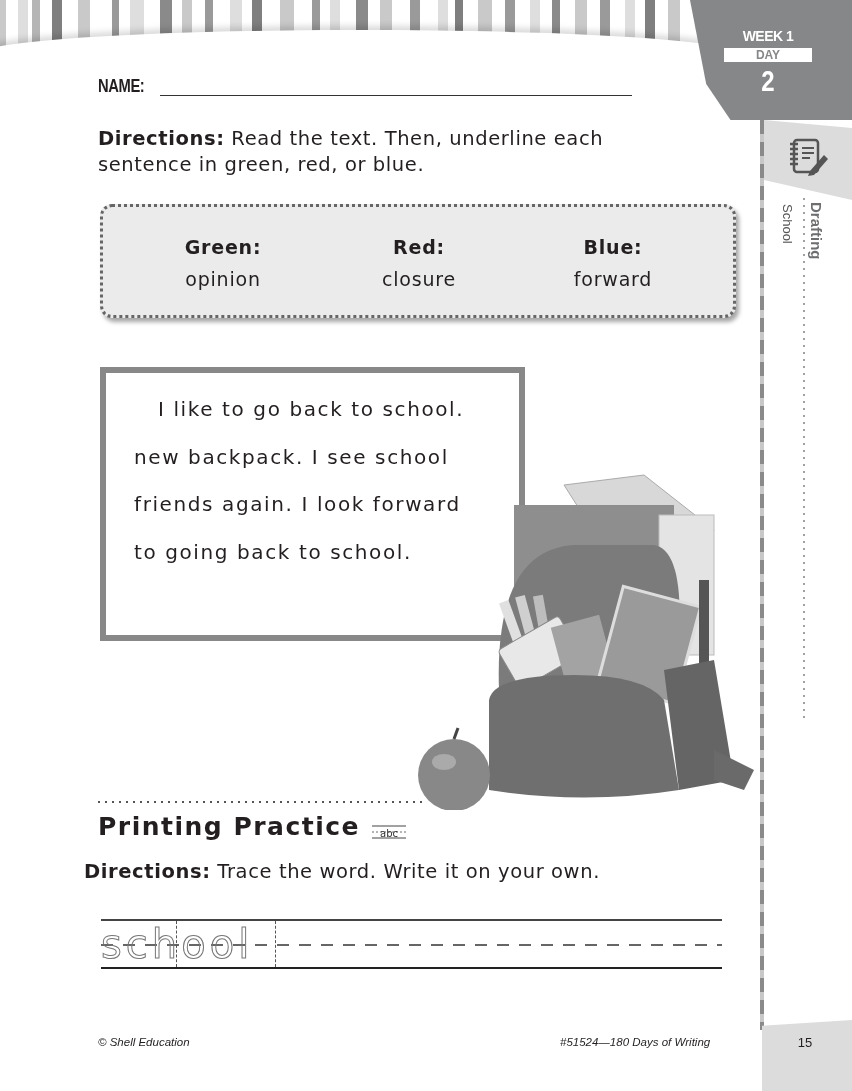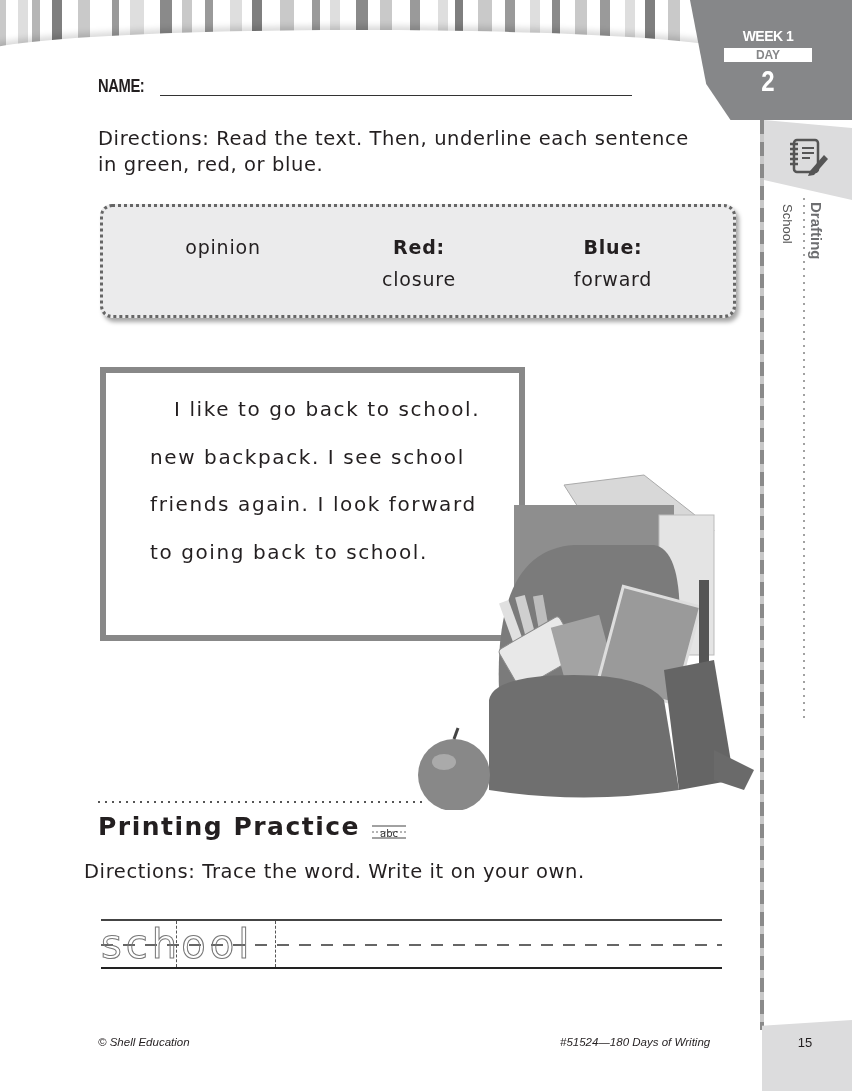--- a/index.html
+++ b/index.html
@@ -36,30 +36,30 @@
   .page-tab { position: absolute; left: 762px; top: 1020px; width: 90px; height: 71px; background: #dcdcdd;
               clip-path: polygon(0 8%, 100% 0, 100% 100%, 0 100%); }
   .page-num { position: absolute; left: 762px; top: 1035px; width: 86px; text-align: center; font-family: "Liberation Sans", sans-serif;
               font-weight: normal; font-size: 13px; }
 
   .name-label { position: absolute; left: 98px; top: 76px; font-family: "Liberation Sans", sans-serif; font-weight: bold;
                 font-size: 18px; transform: scaleX(0.82); transform-origin: left; letter-spacing: -0.5px; }
   .name-line { position: absolute; left: 160px; top: 95px; width: 472px; height: 1px; background: #333; }
 
   .directions { position: absolute; left: 98px; top: 126px; width: 600px; font-size: 19.5px; line-height: 26px; letter-spacing: 0.6px; }
-  .directions b, .dir2 b { font-weight: normal; }
+  .directions b, .dir2 b { font-weight: bold; }
 
   .key-box { position: absolute; left: 100px; top: 204px; width: 636px; height: 114px; background: #ebebec;
              border: 3px dotted #666; border-radius: 12px; box-shadow: 3px 4px 4px rgba(0,0,0,0.35); }
   .key-col { position: absolute; top: 24px; width: 180px; text-align: center; font-size: 19px; line-height: 32px; letter-spacing: 0.8px; }
   .key-col .k { font-weight: bold; display: block; }
 
   .story-box { position: absolute; left: 100px; top: 367px; width: 425px; height: 274px; background: #fff;
                border: 6px dashed #2b2b2b; outline: 6px solid #888; outline-offset: -6px; }
-  .story-text { position: absolute; left: 150px; top: 386px; width: 380px; font-size: 20px; line-height: 47.5px; letter-spacing: 1.6px; }
+  .story-text { position: absolute; left: 134px; top: 386px; width: 380px; font-size: 20px; line-height: 47.5px; letter-spacing: 1.6px; }
   .story-text .ind { padding-left: 24px; }
 
   .backpack { position: absolute; left: 414px; top: 470px; width: 345px; height: 340px; }
 
   .dot-sep { position: absolute; left: 98px; top: 801px; width: 325px; height: 2px;
              background: repeating-linear-gradient(90deg, #555 0 2px, transparent 2px 7px); }
   .pp-title { position: absolute; left: 98px; top: 812px; font-size: 25px; font-weight: bold; letter-spacing: 1.5px; }
   .abc-icon { position: absolute; left: 372px; top: 823px; width: 34px; height: 18px; }
   .dir2 { position: absolute; left: 84px; top: 860px; font-size: 19.5px; letter-spacing: 0.6px; }
 
@@ -137,20 +137,21 @@
 
 <div class="name-label">NAME:</div>
 <div class="name-line"></div>
 
 <div class="directions">
   <b>Directions:</b><span> Read the text.  Then, underline each sentence in green, red, or blue.</span>
 </div>
 
 <div class="key-box">
   <div class="key-col" style="left:30px">
+    <span class="k">Green:</span>
     <span>opinion</span>
   </div>
   <div class="key-col" style="left:226px">
     <span class="k">Red:</span>
     <span>closure</span>
   </div>
   <div class="key-col" style="left:420px">
     <span class="k">Blue:</span>
     <span>forward</span>
   </div>

